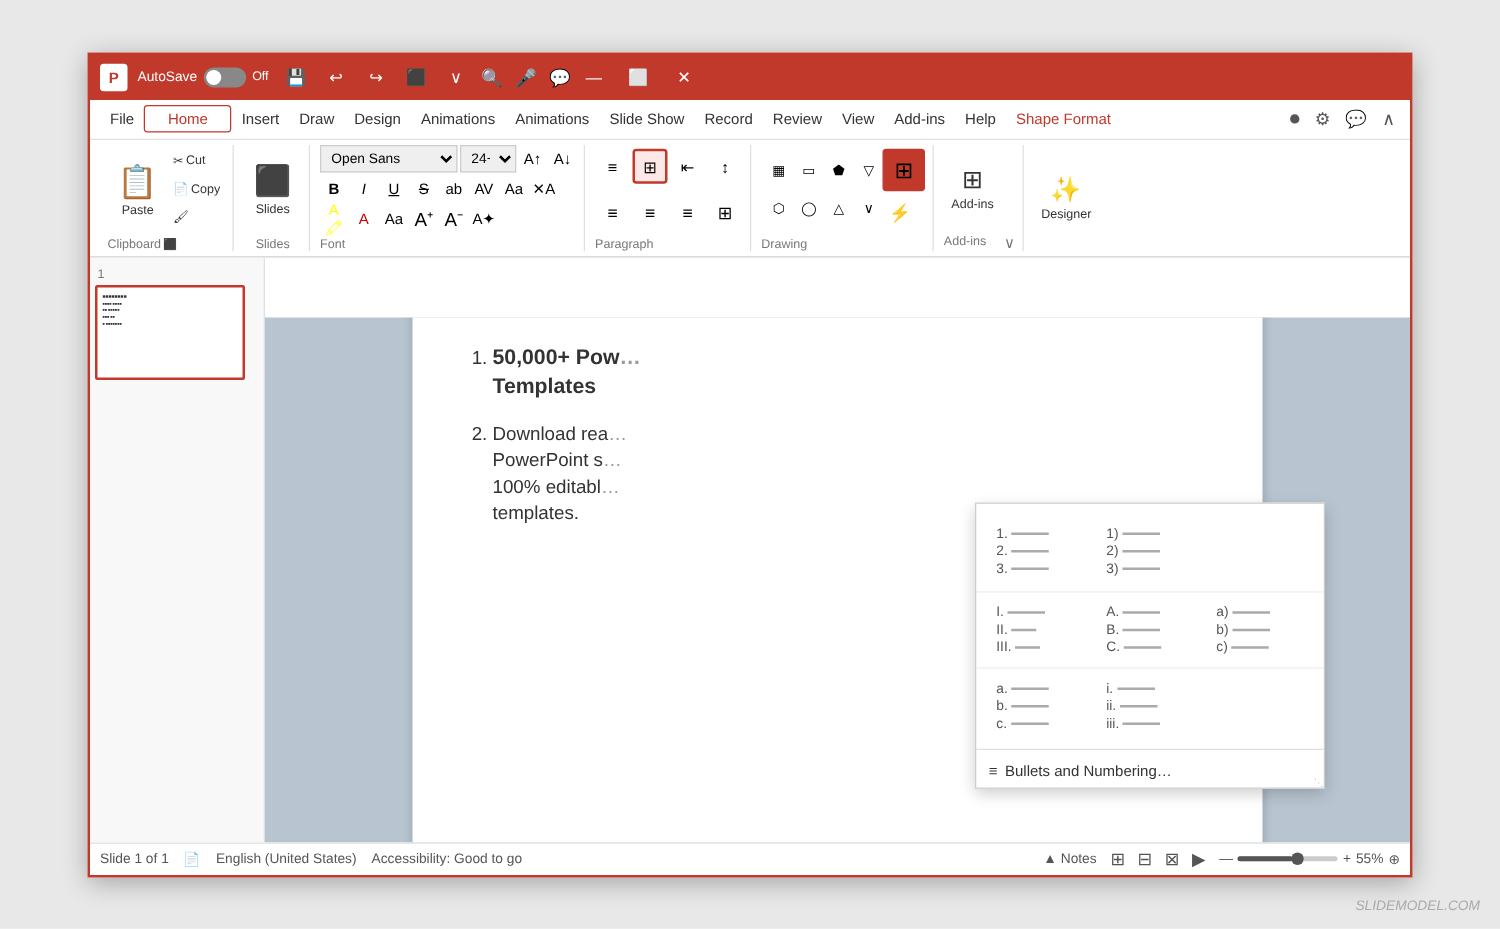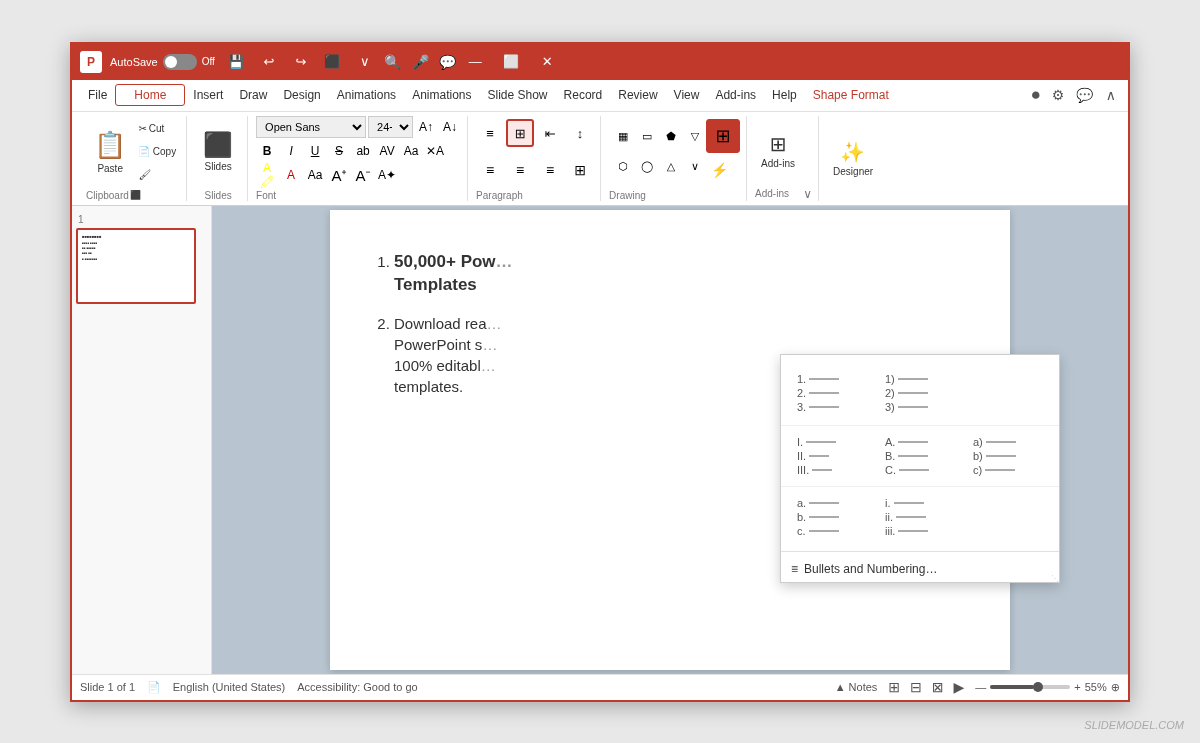--- a/index.html
+++ b/index.html
@@ -312,20 +312,21 @@
 
     
     .slide-area {
       flex: 1;
       background: #b8c5d0;
       display: flex;
       align-items: center;
       justify-content: center;
       position: relative;
       overflow: hidden;
+      margin-top: 48px;
     }
     .slide {
       width: 680px;
       height: 460px;
       background: #fff;
       box-shadow: 0 2px 8px rgba(0,0,0,0.2);
       padding: 40px;
       position: relative;
     }
     .slide-content {

